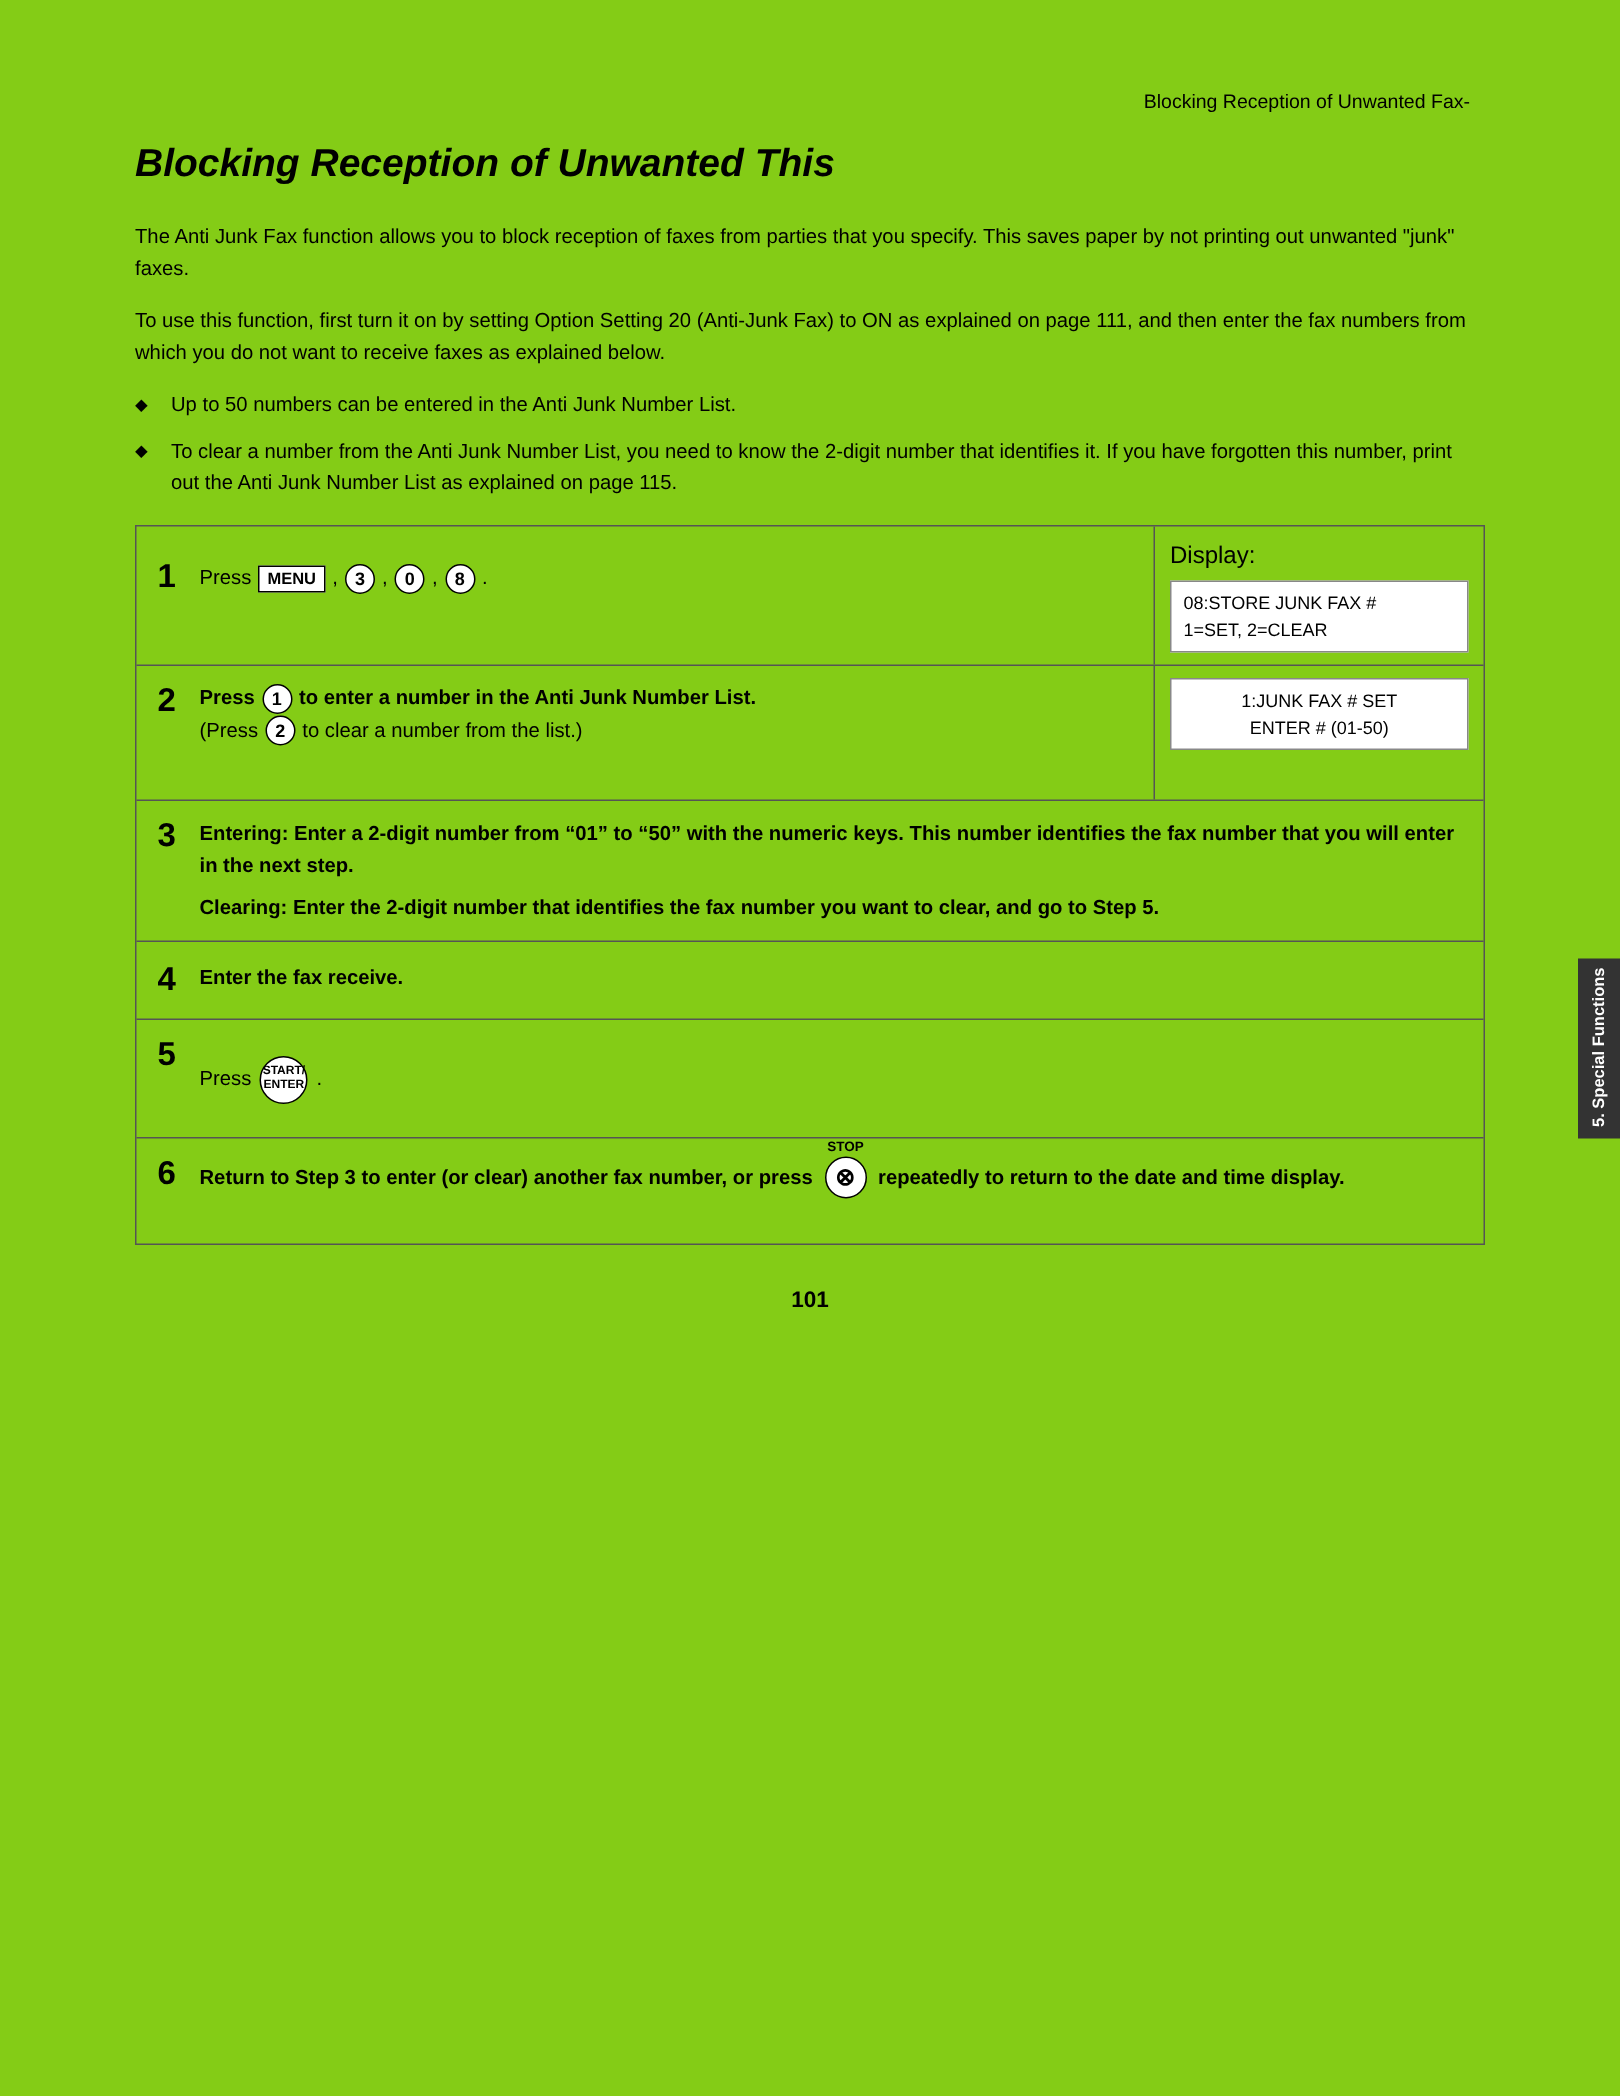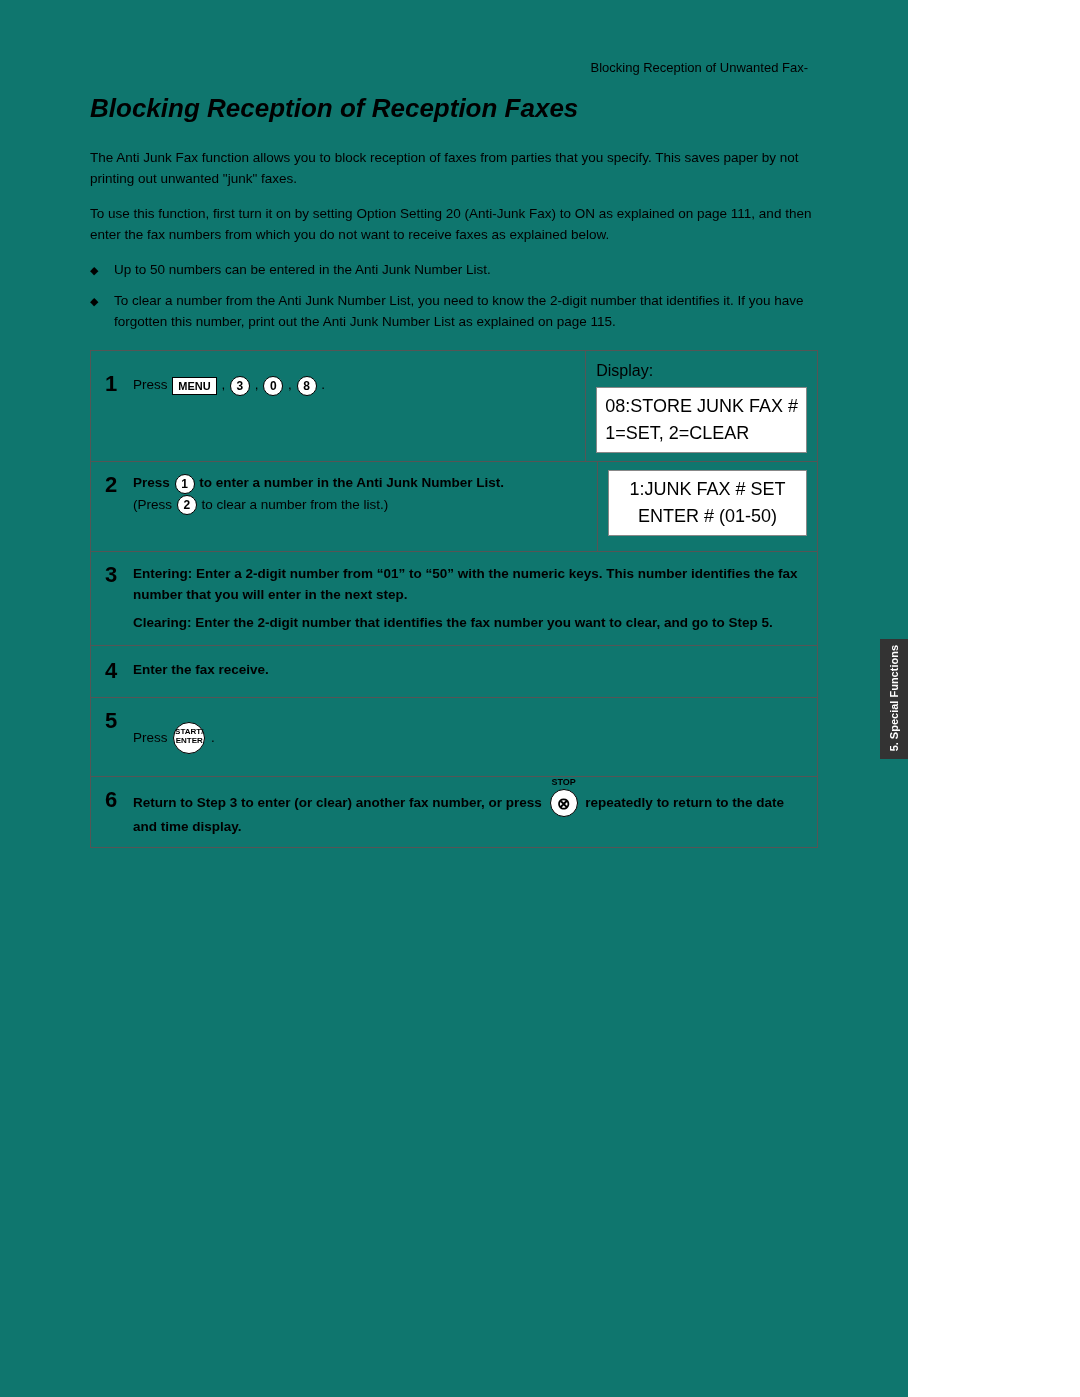--- a/index.html
+++ b/index.html
@@ -7,23 +7,23 @@
       background: #fff;
       font-family: Arial, Helvetica, sans-serif;
       font-size: 14px;
       color: #000;
       width: 1080px;
       min-height: 1397px;
       position: relative;
     }
 
     .page {
-      width: 908px;
+      width: 1080px;
       min-height: 1397px;
-      background: #0f766e;
+      background: #84cc16;
       position: relative;
       padding: 60px 90px 60px 90px;
     }
 
     
     .page-header {
       text-align: right;
       font-size: 13px;
       margin-bottom: 18px;
       padding-right: 10px;
@@ -118,21 +118,21 @@
     .display-label {
       font-size: 16px;
       margin-bottom: 4px;
       color: #000;
     }
 
     .display-box {
       border: 1px solid #888;
       background: #fff;
       padding: 5px 8px;
-      font-size: 18px;
+      font-size: 12px;
       line-height: 1.5;
       font-family: Arial, Helvetica, sans-serif;
     }
 
     
     .key-box {
       display: inline-block;
       border: 1.5px solid #000;
       padding: 1px 5px;
       font-size: 11px;
@@ -247,21 +247,21 @@
   </style>
 </head>
 <body>
 
 <div class="page">
 
   <div class="page-header">
     <span>Blocking Reception of Unwanted Fax-</span>
   </div>
 
-  <div class="page-title">Blocking Reception of Reception Faxes</div>
+  <div class="page-title">Blocking Reception of Unwanted This</div>
 
   <p class="body-text">The Anti Junk Fax function allows you to block reception of faxes from parties that you specify. This saves paper by not printing out unwanted "junk" faxes.</p>
 
   <p class="body-text">To use this function, first turn it on by setting Option Setting 20 (Anti-Junk Fax) to ON as explained on page 111, and then enter the fax numbers from which you do not want to receive faxes as explained below.</p>
 
   <ul class="bullet-list">
     <li>Up to 50 numbers can be entered in the Anti Junk Number List.</li>
     <li>To clear a number from the Anti Junk Number List, you need to know the 2-digit number that identifies it. If you have forgotten this number, print out the Anti Junk Number List as explained on page 115.</li>
   </ul>
 
@@ -348,19 +348,20 @@
             <span class="stop-label">STOP</span>
             <span class="key-stop" style="display:inline-block;border:1.5px solid #000;border-radius:50%;width:28px;height:28px;text-align:center;line-height:28px;font-size:16px;vertical-align:middle;">⊗</span>
           </span>
           repeatedly to return to the date and time display.</strong>
         </p>
       </div>
     </div>
 
   </div>
 
+  <div class="page-number">101</div>
 
   <div style="position:absolute; right:0; top:50%; transform:translateY(-50%); background:#333; color:#fff; width:28px; height:120px; display:flex; align-items:center; justify-content:center;">
     <span style="writing-mode:vertical-lr; transform:rotate(180deg); font-size:11px; font-weight:bold; text-align:center; line-height:1.3;">5. Special
 Functions</span>
   </div>
 
 </div>
 
 </body></html>

